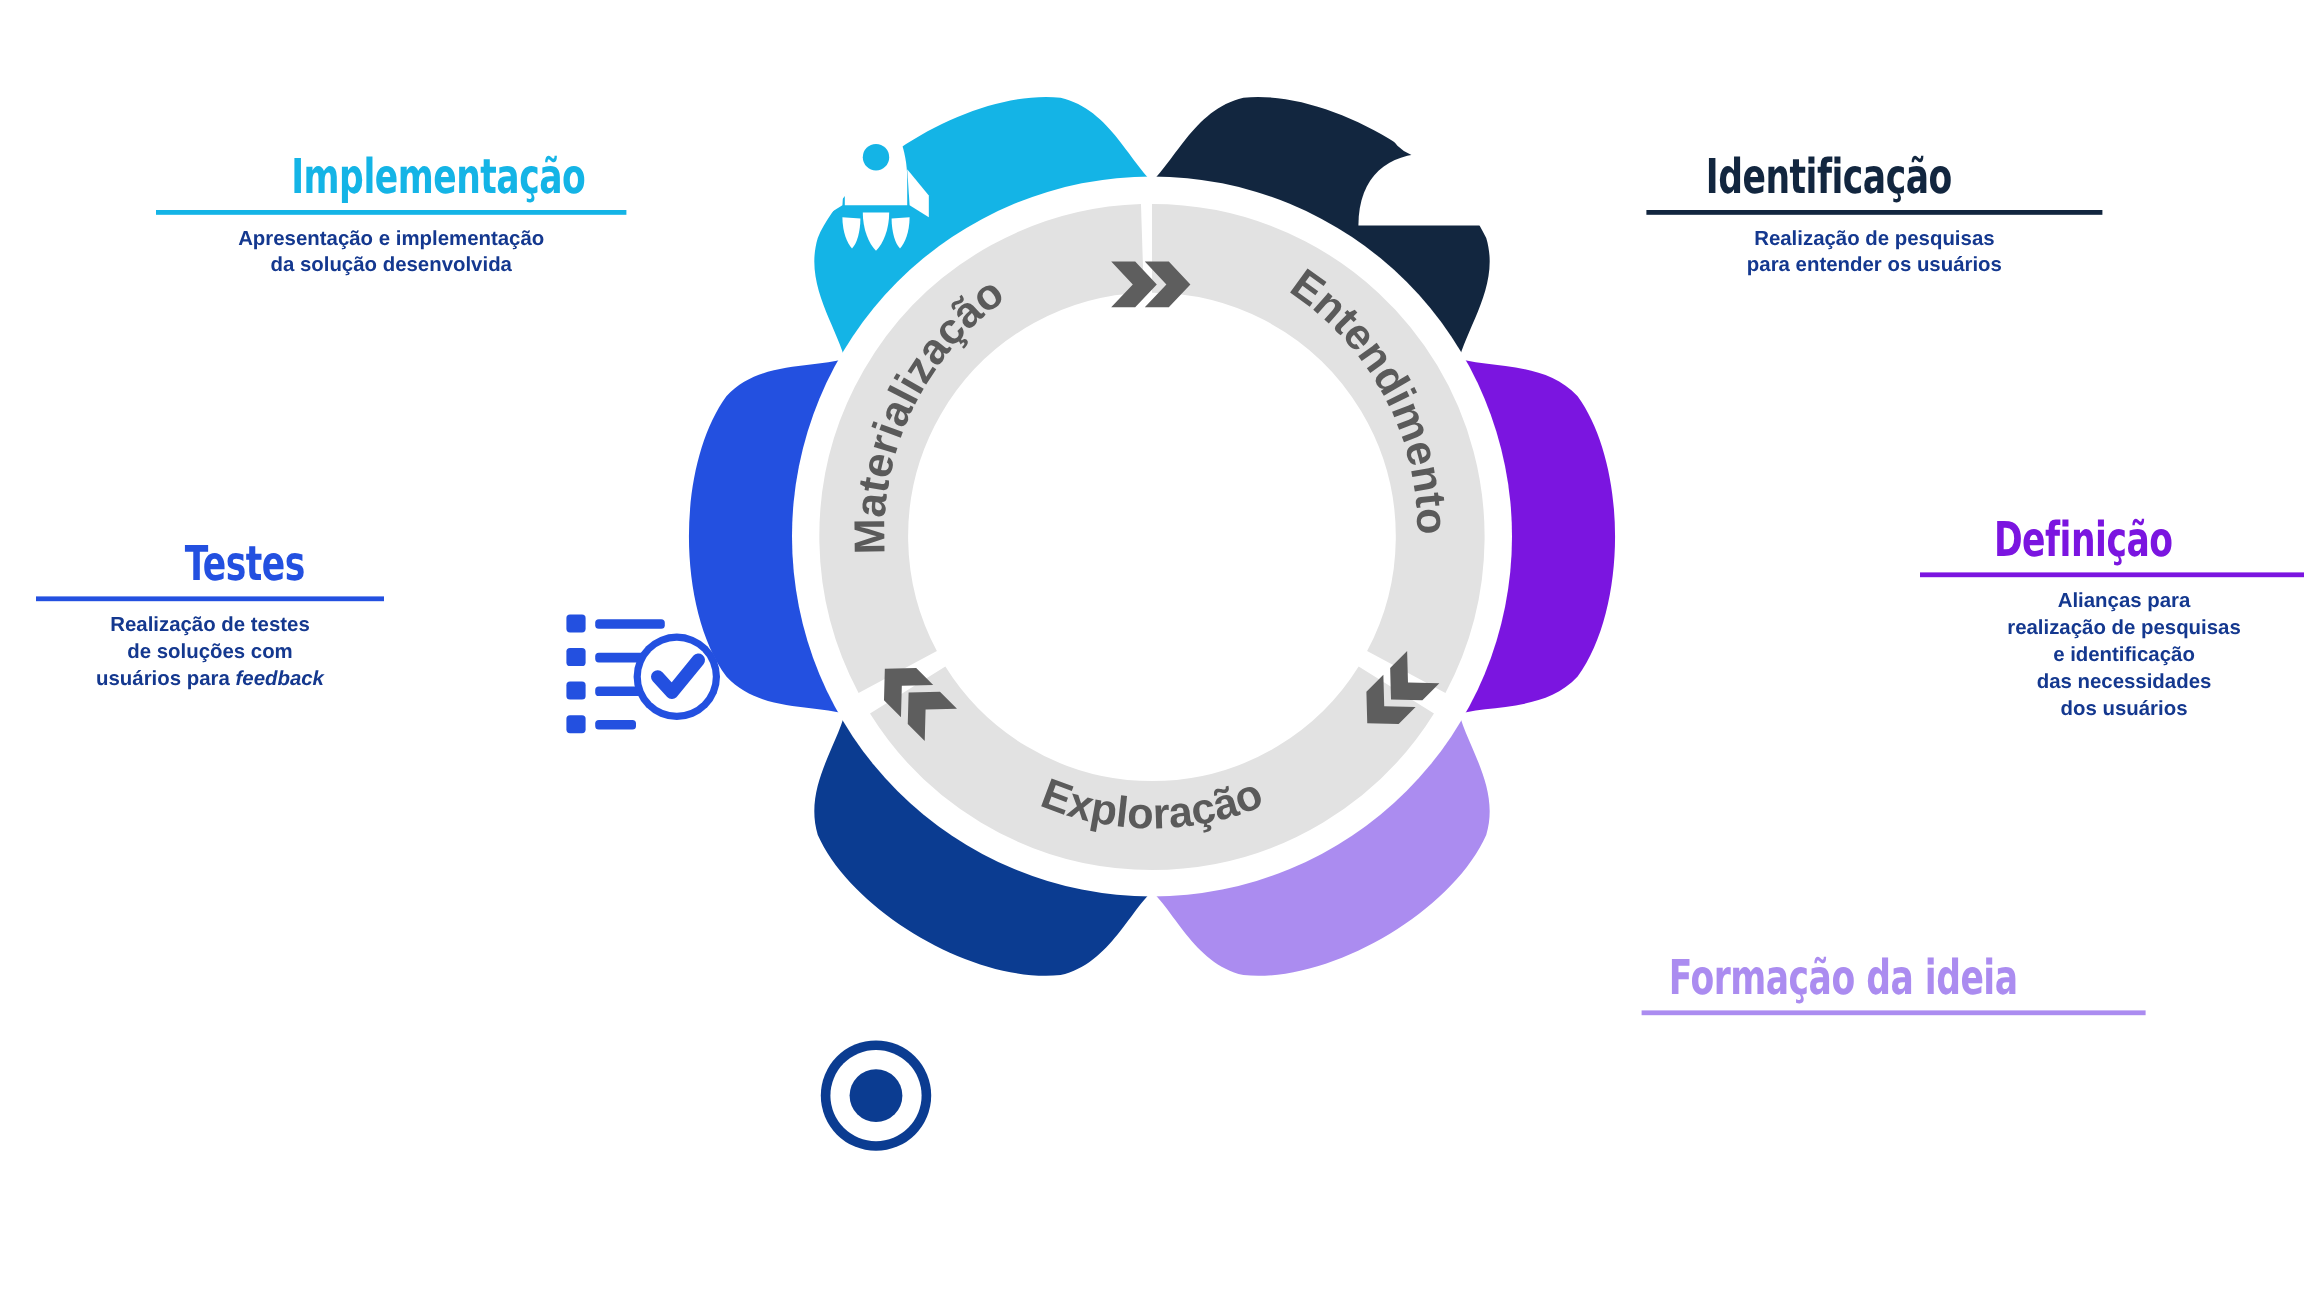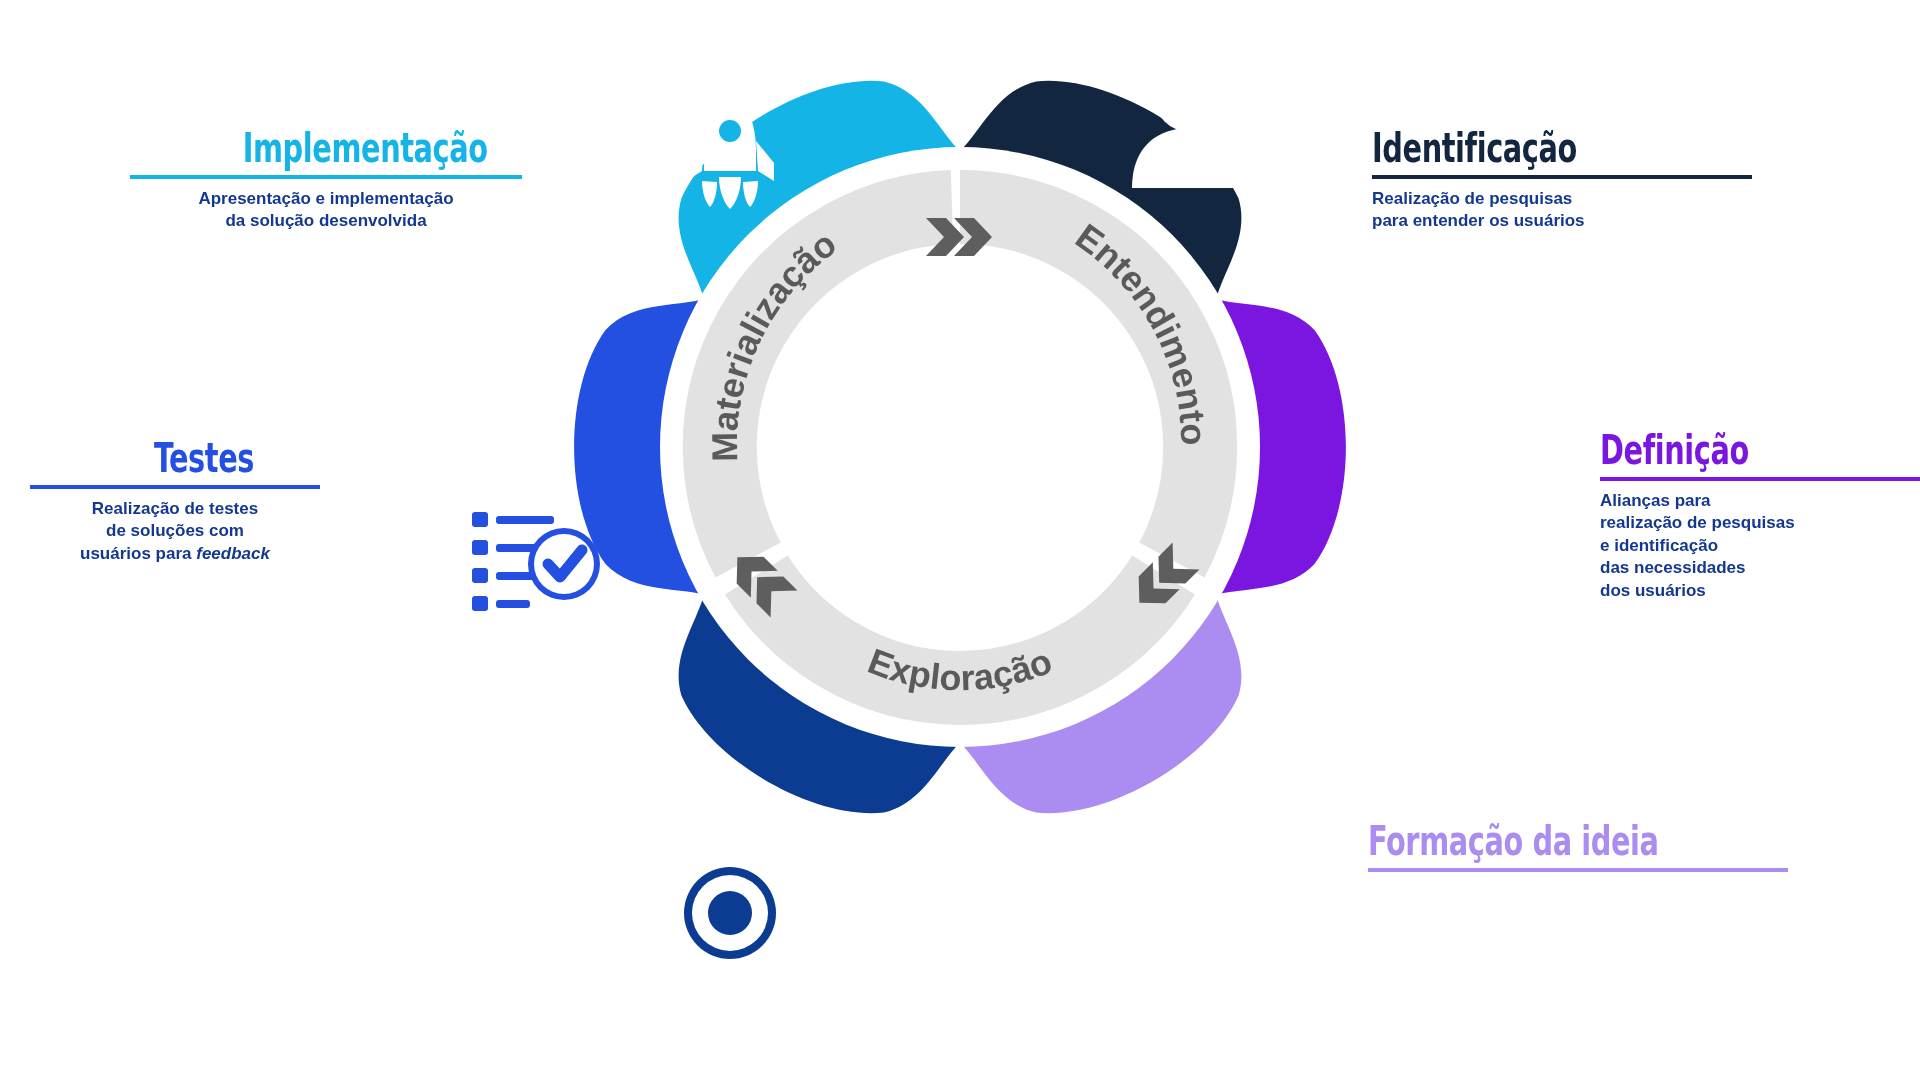--- a/index.html
+++ b/index.html
@@ -49,32 +49,32 @@
     font-weight: bold;
     font-size: 17px;
     line-height: 1.32;
     color: #14388f;
     white-space: pre-line;
   }
   .callout .body i { font-style: italic; }
 
   .align-right { text-align: center; }
   .align-right .title { transform-origin: right center; }
-  .align-left { text-align: left; }
+  .align-left { text-align: center; }
   .align-left .title { transform-origin: left center; }
 
   
   #callout-implementacao { left: 130px; top: 128px; width: 392px; }
-  #callout-testes        { left: 30px;  top: 438px; width: 290px; }
+  #callout-testes        { left: 30px;  top: 450px; width: 290px; }
   #callout-prototipo     { left: 140px; top: 795px; width: 410px; }
 
   
   #callout-identificacao { left: 1372px; top: 128px; width: 380px; }
   #callout-definicao     { left: 1600px; top: 430px; width: 340px; }
-  #callout-formacao      { left: 1368px; top: 795px; width: 420px; margin-top: 26px; }
+  #callout-formacao      { left: 1368px; top: 795px; width: 420px; }
 </style>
 </head>
 <body>
 
 <div id="stage">
 
   <svg class="diagram" viewBox="0 0 1920 1080">
     <defs>
 
       <g id="petal-shape">

